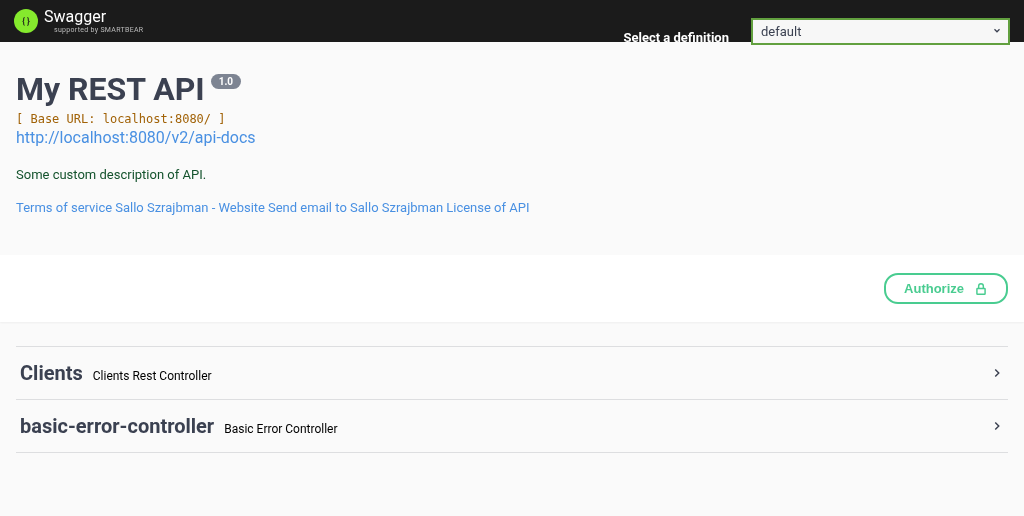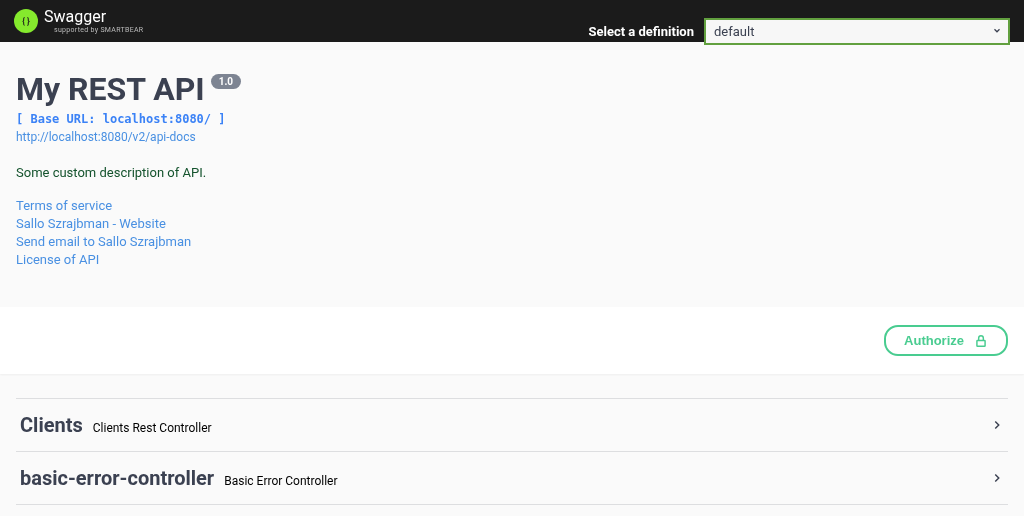--- a/index.html
+++ b/index.html
@@ -29,32 +29,32 @@
       color: #1b1b1b;
       font-weight: bold;
       font-size: 10px;
     }
     .logo-text { display: flex; flex-direction: column; line-height: 1; }
     .logo-text .main { color: #fff; font-size: 16px; font-weight: 400; }
     .logo-text .sub { color: #bbb; font-size: 7px; letter-spacing: 0.3px; margin-top: 2px; padding-left: 10px; }
     
     .definition-select {
       display: flex;
-      align-items: center;
-      gap: 10px;
+      align-items: flex-end;
+      gap: 22px;
       margin-top: 20px;
     }
     .definition-label { color: #fff; font-size: 13px; font-weight: 700; }
     .definition-dropdown {
       border: 2px solid #62a03f;
       background: #f7f7f7;
       color: #3b4151;
       font-size: 13px;
       padding: 4px 24px 4px 8px;
-      width: 306px;
+      width: 259px;
       position: relative;
       cursor: pointer;
       display: flex;
       align-items: center;
       justify-content: space-between;
     }
     .chev-wrap { position: absolute; right: 6px; top: 50%; transform: translateY(-50%); }
     
     .info-section {
       padding: 28px 16px 24px;
@@ -73,40 +73,40 @@
       border-radius: 14px;
       padding: 2px 8px;
       font-size: 10px;
       font-weight: 700;
       position: relative;
       top: 4px;
     }
     .base-url {
       font-family: monospace;
       font-size: 12px;
-      color: #3b82f6;
-      font-weight: 700;
+      color: #a16207;
+      font-weight: 400;
       margin-top: 4px;
     }
     .docs-link {
       color: #4990e2;
-      font-size: 12px;
+      font-size: 16px;
       text-decoration: none;
       display: inline-block;
       margin-top: 2px;
     }
     .description {
       font-size: 13px;
       color: #14532d;
       margin-top: 20px;
     }
     .meta-links {
       margin-top: 18px;
       display: flex;
-      flex-direction: column;
+      flex-direction: row;
       gap: 3px;
     }
     .meta-links a {
       color: #4990e2;
       font-size: 13px;
       text-decoration: none;
     }
     
     .scheme-container {
       background: #fff;

